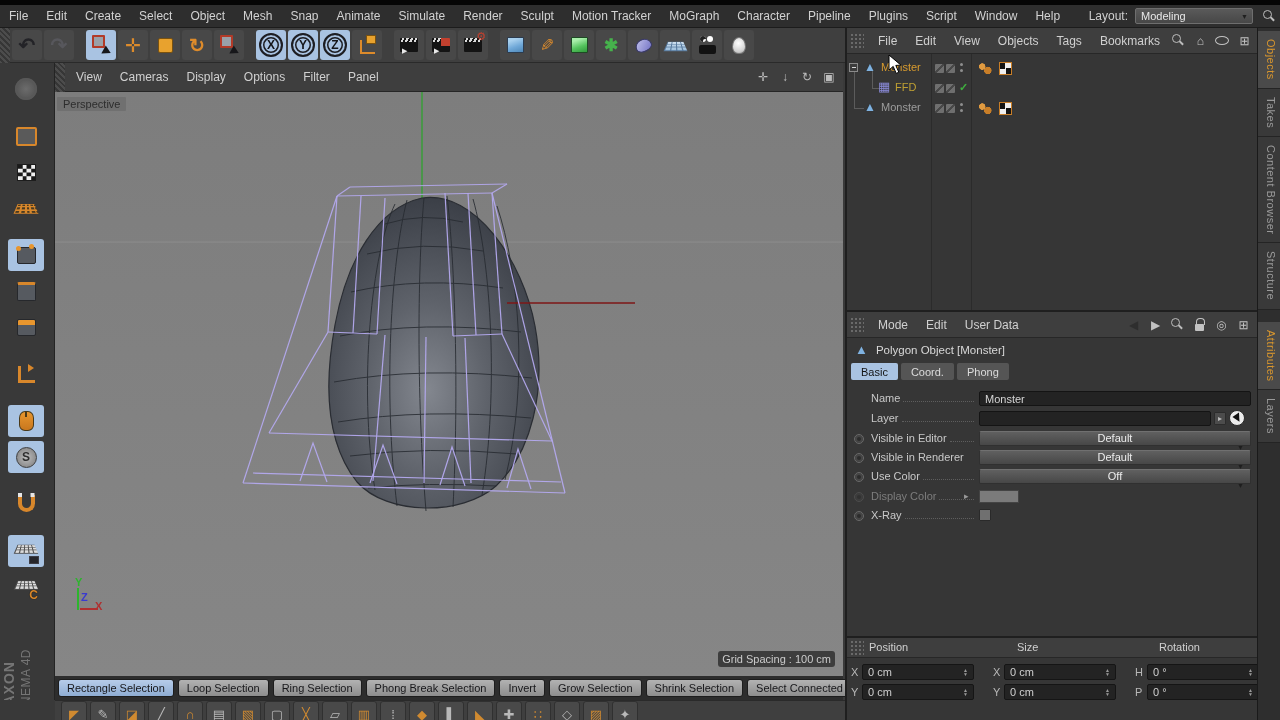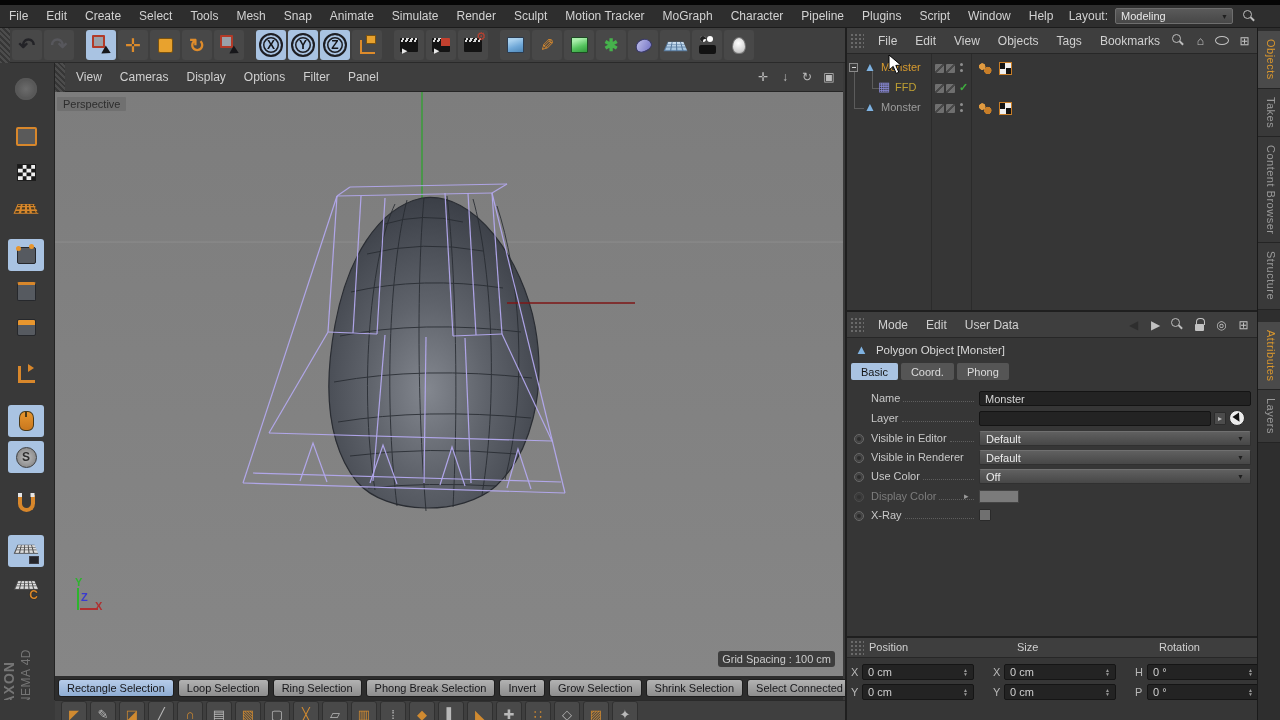--- a/index.html
+++ b/index.html
@@ -5,21 +5,21 @@
   * { margin:0; padding:0; box-sizing:border-box; }
   html,body { background:#222; }
   #app { position:relative; width:1280px; height:720px; overflow:hidden;
          font-family:"Liberation Sans", sans-serif; background:#3a3a3a; user-select:none; }
 
   
   .topblack { position:absolute; left:0; top:0; width:1280px; height:5px; background:#050505; }
   #menubar { position:absolute; left:0; top:5px; width:1280px; height:23px; background:#2e2e2e;
              display:flex; align-items:center; border-bottom:1px solid #1c1c1c; }
   .mitem { padding:0 9px; font-size:12px; color:#d2d2d2; white-space:nowrap; }
-  #layout-group { margin-left:auto; display:flex; align-items:center; gap:7px; padding-right:24px; }
+  #layout-group { margin-left:auto; display:flex; align-items:center; gap:7px; padding-right:4px; }
   #layout-label { color:#cfcfcf; font-size:12px; }
   #layout-select { width:118px; height:16px; background:linear-gradient(#5a5a5a,#474747);
                    border:1px solid #6e6e6e; border-radius:2px; color:#e8e8e8; font-size:11px;
                    display:flex; align-items:center; padding:0 5px; position:relative; }
   #layout-select .dd { position:absolute; right:4px; font-size:7px; color:#1f1f1f; }
   .i-search { position:relative; width:16px; height:16px; display:inline-block; }
   .i-search::before { content:""; position:absolute; left:3px; top:2px; width:7px; height:7px;
                       border:1.5px solid #bdbdbd; border-radius:50%; }
   .i-search::after { content:""; position:absolute; left:10px; top:10px; width:5px; height:1.5px;
                      background:#bdbdbd; transform:rotate(45deg); }
@@ -229,21 +229,21 @@
   .aradio.dim { opacity:0.45; }
   .lwrap { position:absolute; left:24px; top:2px; width:106px; display:flex; align-items:baseline; }
   .albl { font-size:11px; color:#c8c8c8; white-space:nowrap; }
   .albl.dim { color:#7d7d7d; }
   .lead { flex:1; border-bottom:1.5px dotted #5e5e5e; margin:0 3px; height:10px; min-width:4px; }
   .afield { position:absolute; left:132px; top:1px; height:15px; background:#232323;
             border:1px solid #141414; border-radius:2px; color:#d5d5d5; font-size:11px;
             display:flex; align-items:center; padding:0 5px; }
   .adrop { position:absolute; left:132px; top:1px; width:272px; height:15px; border-radius:2px;
            background:linear-gradient(#606060,#474747); border:1px solid #303030; border-top-color:#707070;
-           color:#ececec; font-size:11px; display:flex; align-items:center; padding:0 6px; }
+           color:#ececec; font-size:11px; display:flex; align-items:center; padding:0 6px;flex-direction:column; }
   .adrop .dd { margin-left:auto; font-size:7px; color:#1e1e1e; }
   .mini-btn { position:absolute; left:367px; top:2px; width:12px; height:13px; background:#4c4c4c;
               border:1px solid #2c2c2c; color:#bcbcbc; font-size:8px; display:flex; align-items:center;
               justify-content:center; border-radius:1px; }
   .picker { position:absolute; left:382px; top:0px; width:16px; height:16px; border-radius:50%;
             background:#ececec; border:1px solid #2a2a2a; }
   .picker::after { content:""; position:absolute; left:4px; top:3px; width:0; height:0;
             border-top:8px solid #111; border-left:3px solid transparent; border-right:5px solid transparent;
             transform:rotate(-35deg); }
   .arr-r { position:absolute; left:117px; top:3px; color:#9a9a9a; font-size:9px; }
@@ -279,21 +279,21 @@
 <div id="app">
 
   <div class="topblack"></div>
 
   <div id="menubar">
     <div style="display:flex">
         <span class="mitem">File</span>
         <span class="mitem">Edit</span>
         <span class="mitem">Create</span>
         <span class="mitem">Select</span>
-        <span class="mitem">Tools</span>
+        <span class="mitem">Object</span>
         <span class="mitem">Mesh</span>
         <span class="mitem">Snap</span>
         <span class="mitem">Animate</span>
         <span class="mitem">Simulate</span>
         <span class="mitem">Render</span>
         <span class="mitem">Sculpt</span>
         <span class="mitem">Motion Tracker</span>
         <span class="mitem">MoGraph</span>
         <span class="mitem">Character</span>
         <span class="mitem">Pipeline</span>

